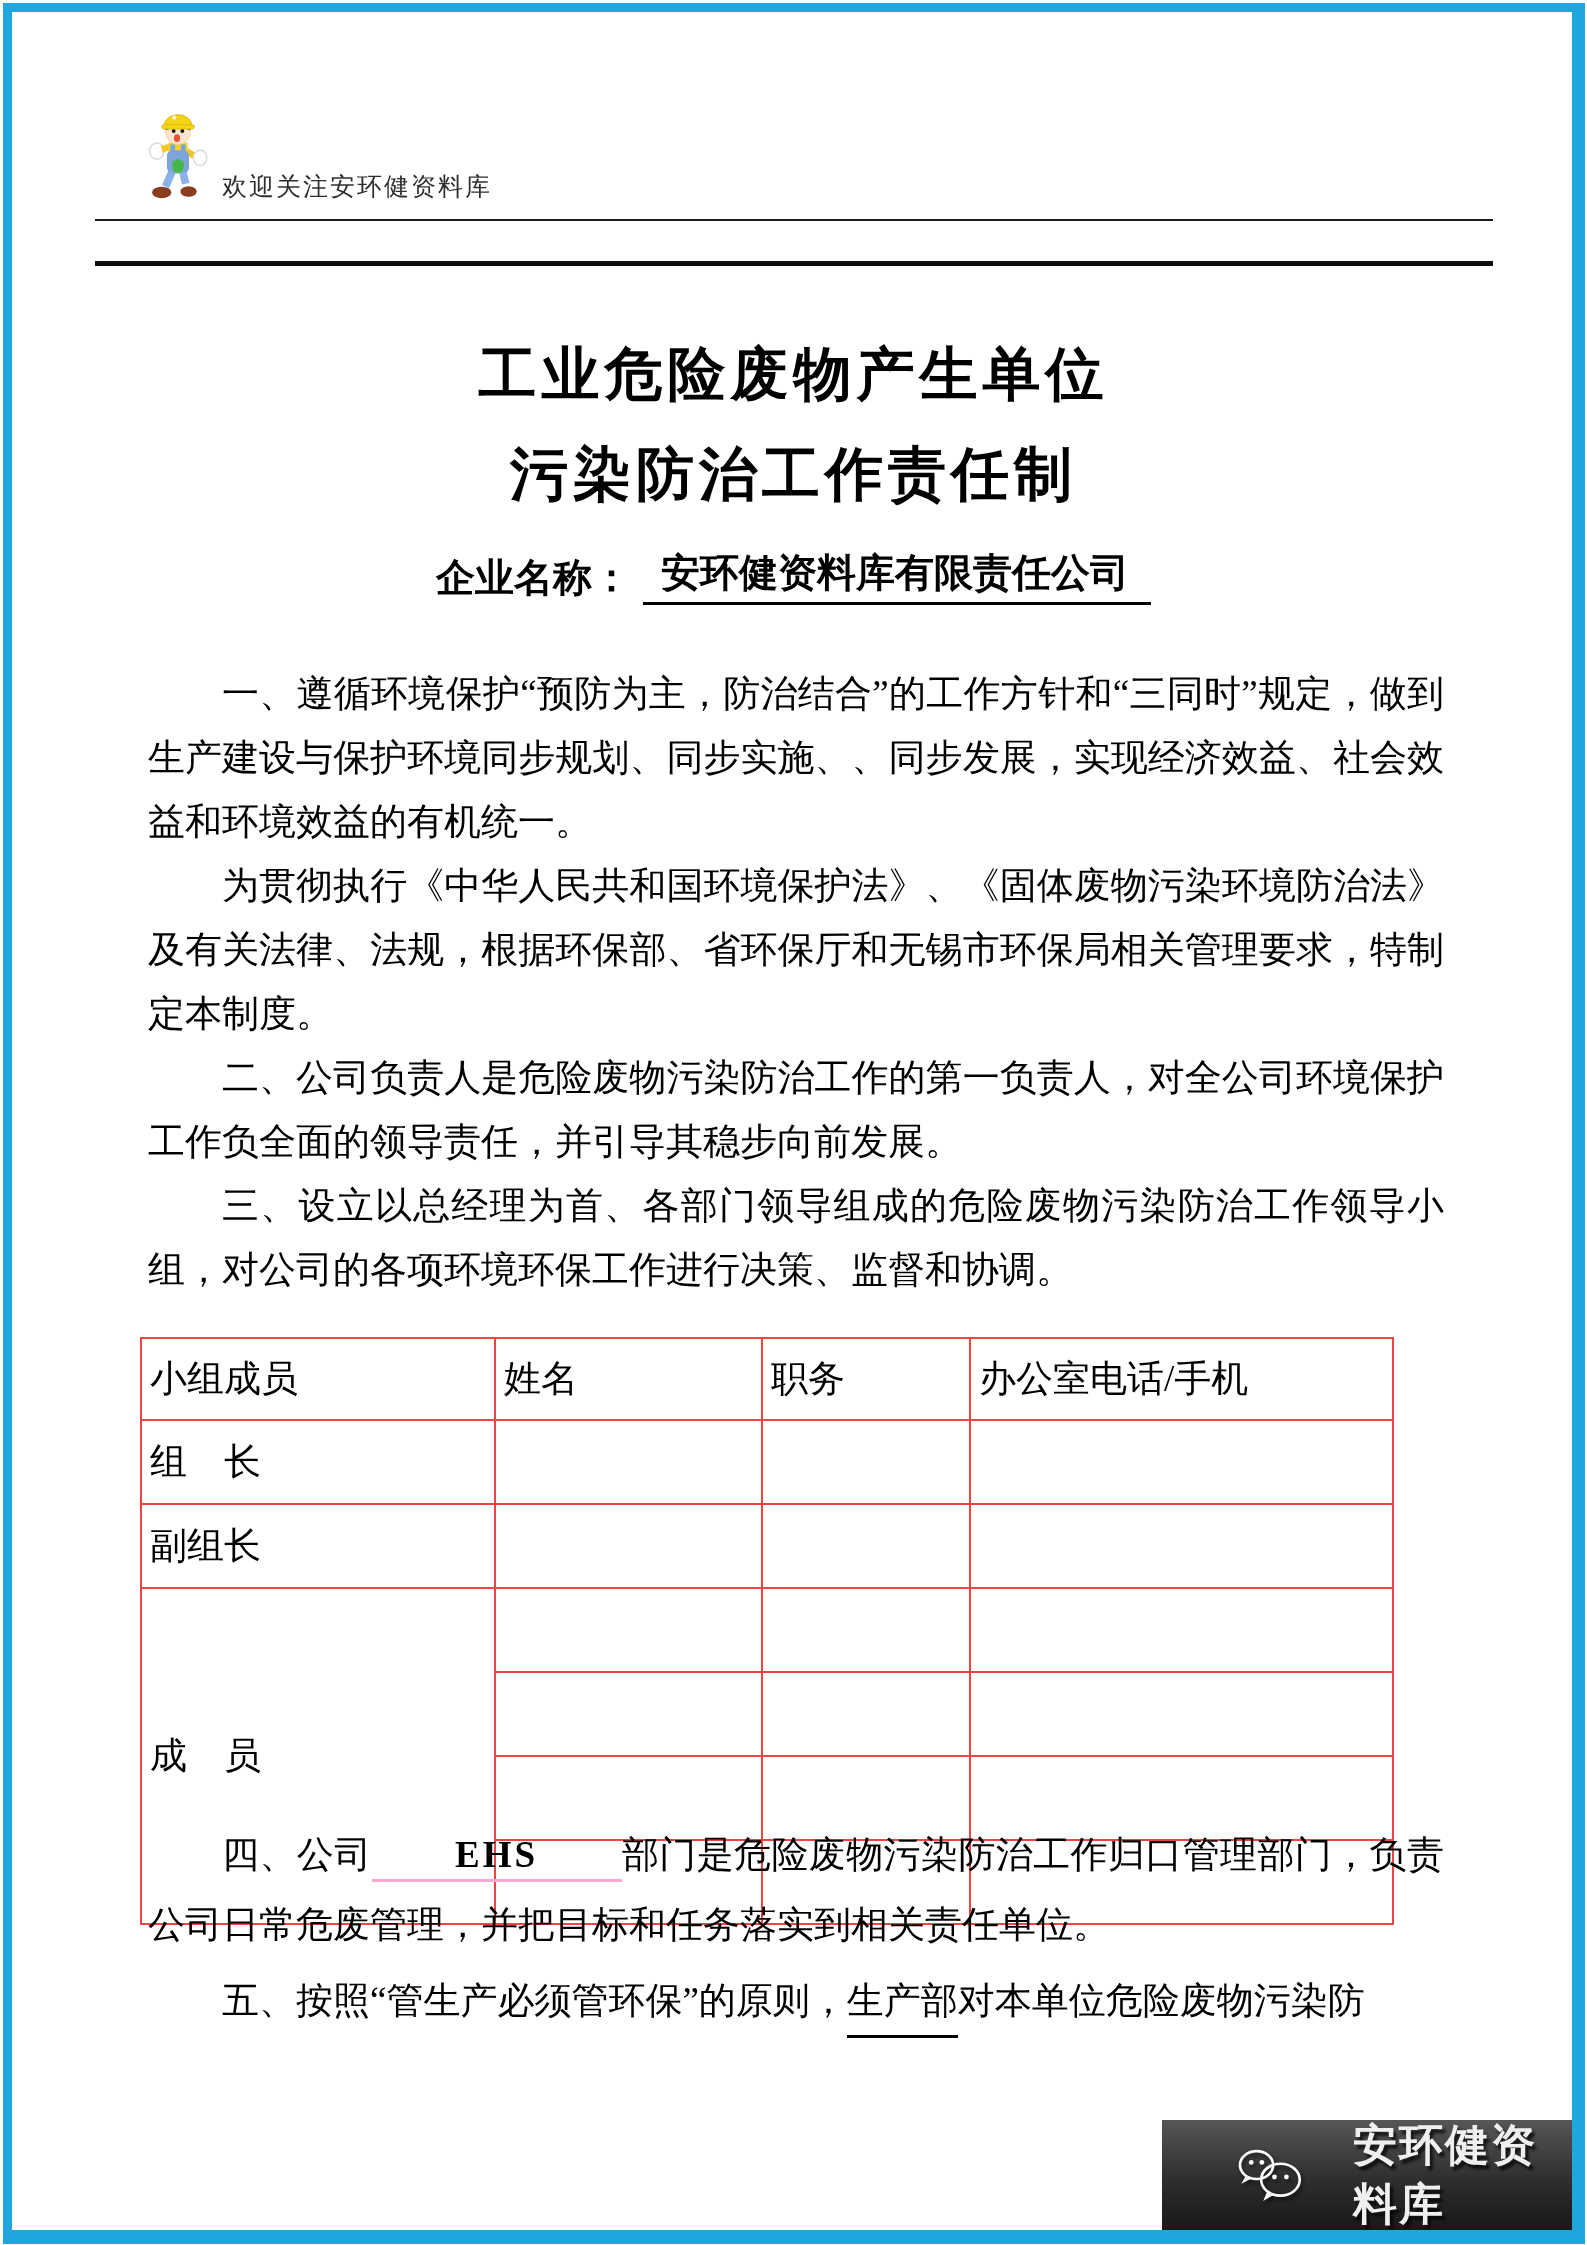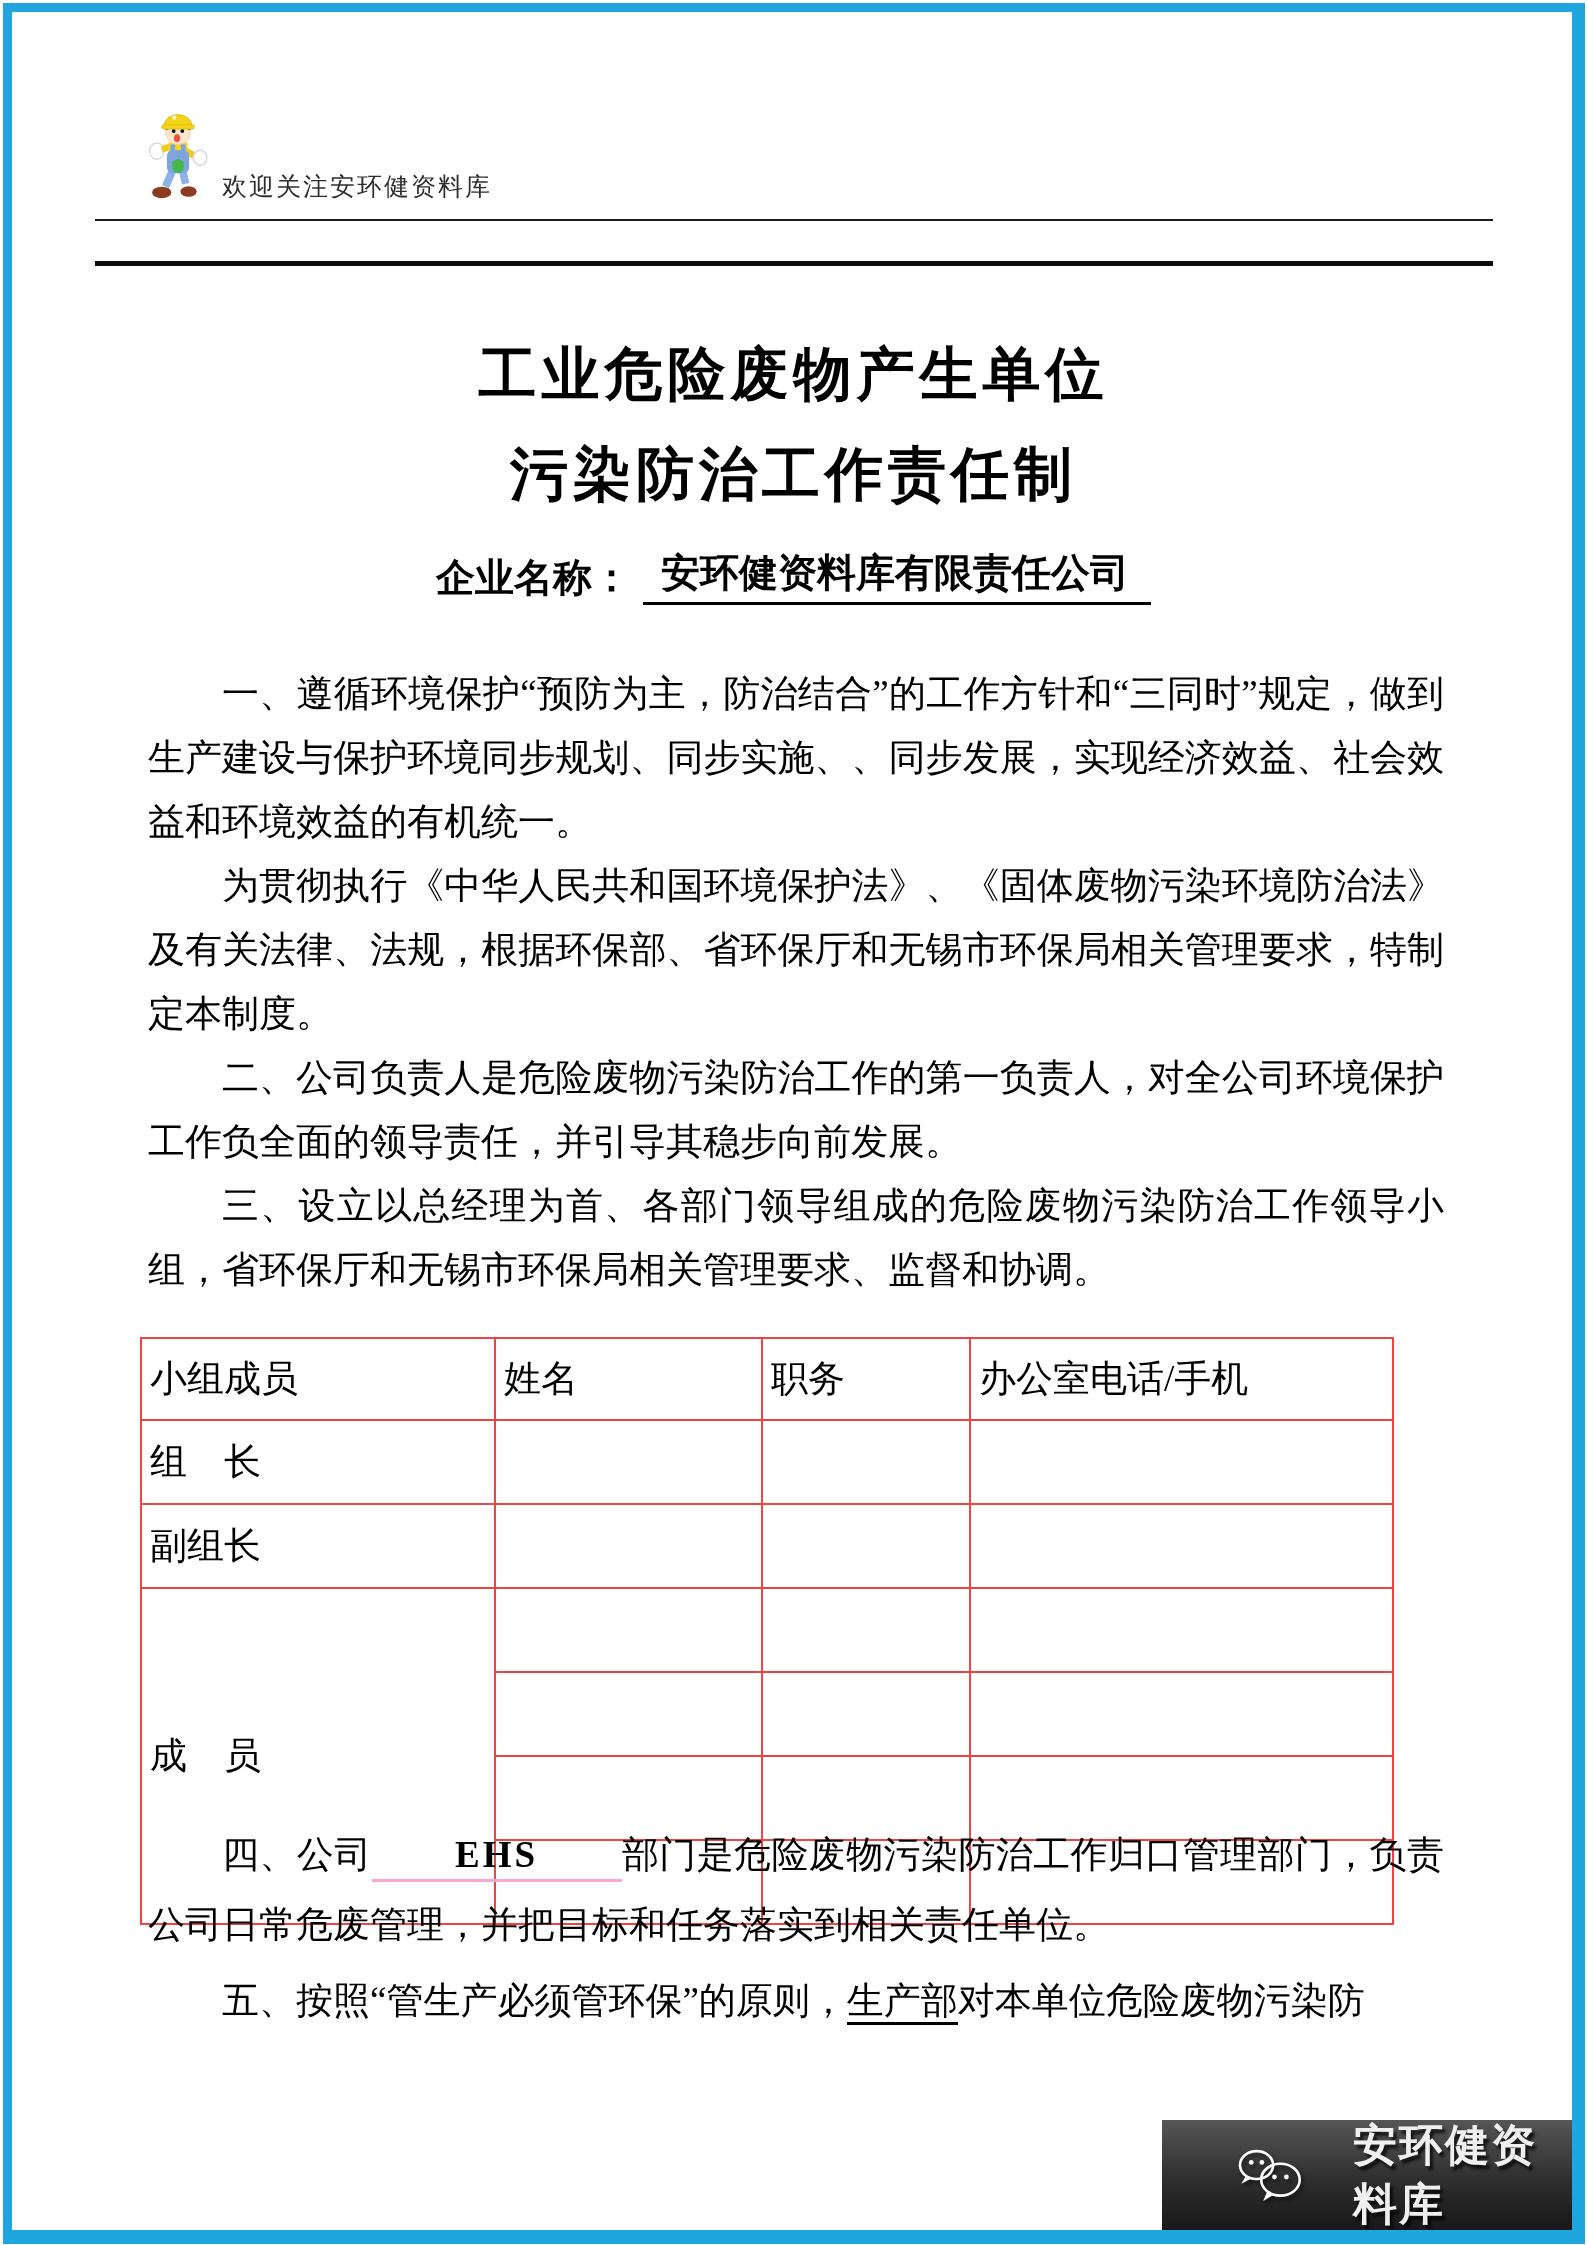--- a/index.html
+++ b/index.html
@@ -50,21 +50,21 @@
   .after-table{
     position:absolute;left:148px;top:1820px;width:1296px;
     font-size:37px;line-height:70px;text-align:justify;
   }
   .after-table p{margin:0;text-indent:74px;}
   .p6{margin-top:6px !important;}
   .blank-fill{
     display:inline-block;min-width:250px;text-indent:0;text-align:center;
     border-bottom:3px solid #f9a8d4;font-weight:700;letter-spacing:3px;line-height:48px;
   }
-  .u-dept{border-bottom:3px solid #000;padding-bottom:1px;}
+  .u-dept{border-bottom:3px solid #000;padding-bottom:14px;}
   
   .footer-bar{
     position:absolute;right:15px;bottom:15px;width:410px;height:110px;
     background:linear-gradient(180deg,#565656 0%,#2e2e2e 55%,#181818 100%);
     display:flex;align-items:center;z-index:4;gap:32px;
   }
   .wechat-icon{margin-left:72px;filter:drop-shadow(2px 3px 2px rgba(0,0,0,.6));}
   .footer-brand{
     font-family:"Liberation Sans",sans-serif;font-weight:700;font-size:44px;
     color:#efefef;letter-spacing:2px;margin-left:14px;
@@ -110,21 +110,21 @@
 
 <div class="company-line">
   <span>企业名称：</span>
   <span class="company-name">安环健资料库有限责任公司</span>
 </div>
 
 <div class="content">
   <p>一、遵循环境保护“预防为主，防治结合”的工作方针和“三同时”规定，做到生产建设与保护环境同步规划、同步实施、、同步发展，实现经济效益、社会效益和环境效益的有机统一。</p>
   <p>为贯彻执行《中华人民共和国环境保护法》、《固体废物污染环境防治法》及有关法律、法规，根据环保部、省环保厅和无锡市环保局相关管理要求，特制定本制度。</p>
   <p>二、公司负责人是危险废物污染防治工作的第一负责人，对全公司环境保护工作负全面的领导责任，并引导其稳步向前发展。</p>
-  <p>三、设立以总经理为首、各部门领导组成的危险废物污染防治工作领导小组，省环保厅和无锡市环保局相关管理要求、监督和协调。</p>
+  <p>三、设立以总经理为首、各部门领导组成的危险废物污染防治工作领导小组，对公司的各项环境环保工作进行决策、监督和协调。</p>
 </div>
 
 <table class="grid">
   <colgroup>
       <col style="width:354px">
       <col style="width:267px">
       <col style="width:208px">
       <col style="width:423px">
     </colgroup>
   <tbody>

